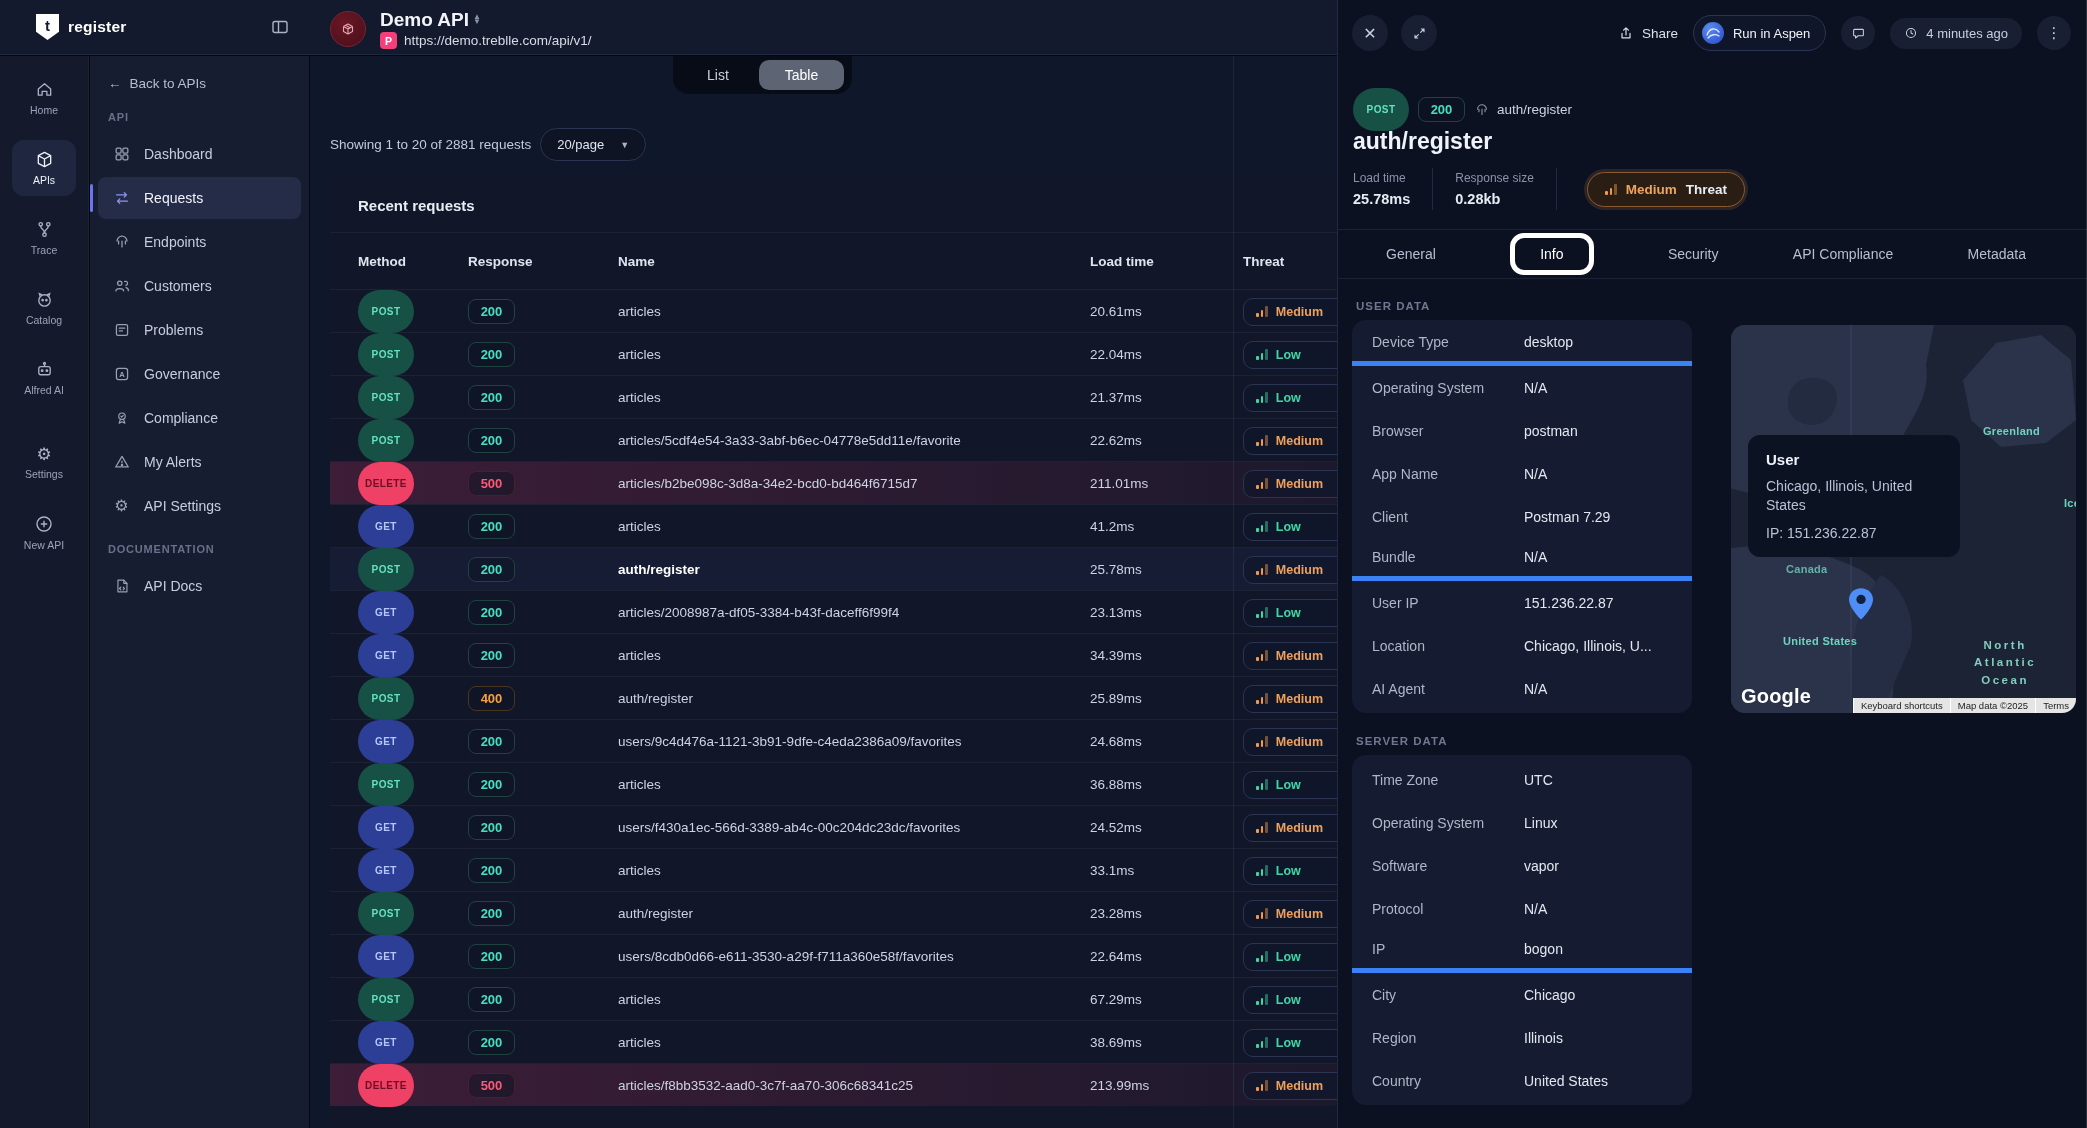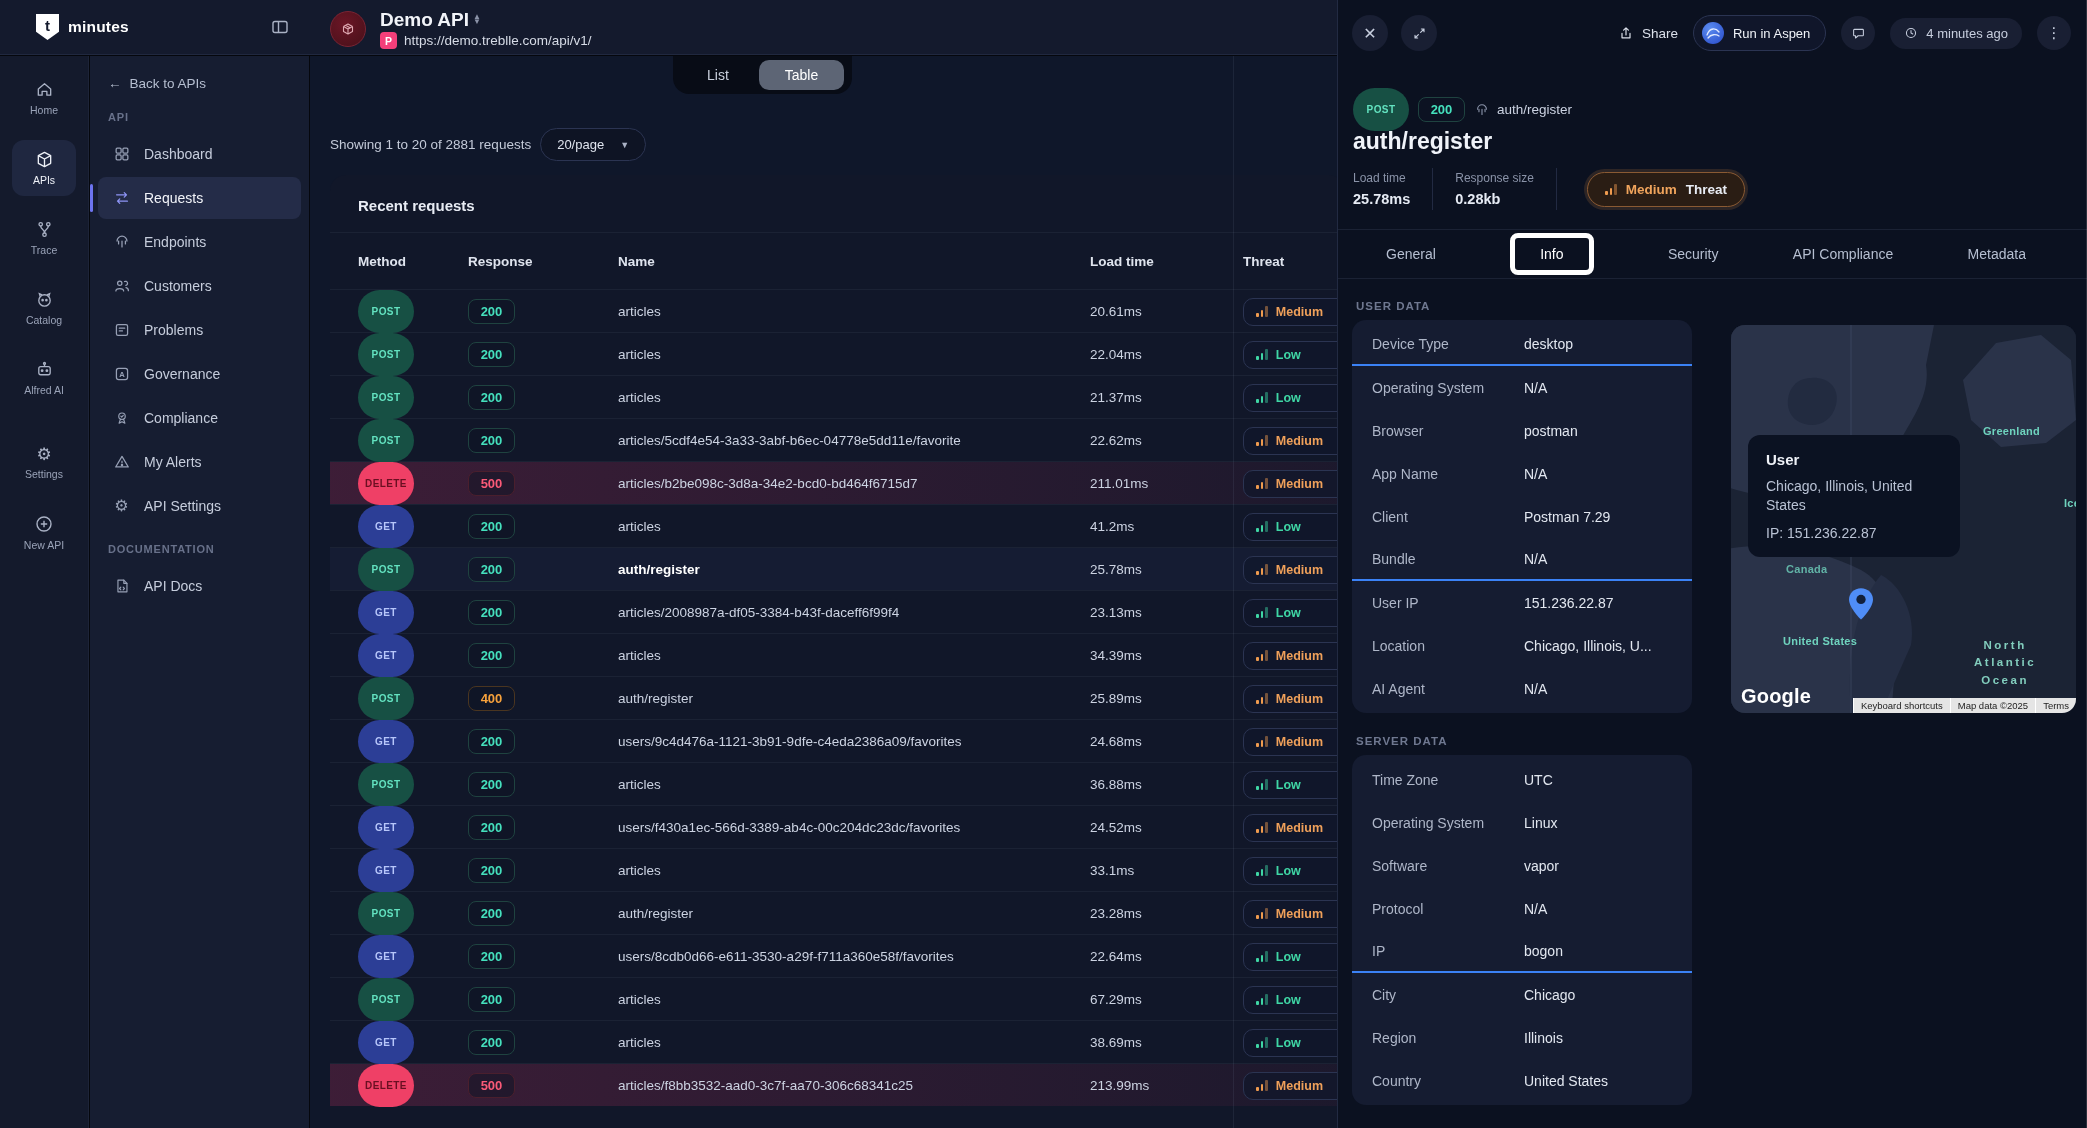--- a/index.html
+++ b/index.html
@@ -139,31 +139,31 @@
   .threat-badge { display:flex; align-items:center; gap:9px; margin-left:8px;
     background:#2a1d14; border:1px solid #8a5a33; border-radius:999px; padding:9px 17px;
     box-shadow:0 0 0 3px rgba(138,90,51,.28); }
   .threat-badge .lvl { font-size:13.5px; font-weight:bold; color:#f0a45c; }
   .threat-badge .sfx { font-size:13.5px; font-weight:bold; color:#e8ecf4; }
 
   .ptabs { position:absolute; left:0; top:229px; width:750px; height:50px;
     border-top:1px solid #1b2234; border-bottom:1px solid #1b2234;
     display:flex; align-items:center; justify-content:space-between; padding:0 62px 0 48px; }
   .ptab { font-size:14px; color:#b6bfd1; }
-  .ptab.ring { border:5px solid #ffffff; border-radius:8px; padding:8px 25px; color:#ffffff; }
+  .ptab.ring { border:5px solid #ffffff; border-radius:14px; padding:8px 25px; color:#ffffff; }
 
   .sec-label { position:absolute; left:18px; font-size:11.5px; font-weight:bold;
     letter-spacing:1px; color:#6f7890; }
   .kv-card { position:absolute; left:14px; width:340px; background:#151c31; border-radius:14px;
     padding:3px 0; }
   .kv-row { display:grid; grid-template-columns:152px 1fr; align-items:center;
     height:43px; padding:0 20px; font-size:14px; }
   .kv-row .klabel { color:#aeb6c8; }
   .kv-row .kvalue { color:#e2e7f0; }
-  .kv-row.kv-yes { border-bottom:2px solid #3b82f6; }
+  .kv-row.kv-yes { border-bottom:5px solid #3b82f6; }
 
   
   .map { position:absolute; left:368px; top:325px; width:345px; height:388px;
     border-radius:14px; overflow:hidden; background:#1b2334;margin-left:25px; }
   .map-label { position:absolute; color:#6fd3be; font-size:11px; font-weight:bold; letter-spacing:.3px; }
   .map-label.ocean { letter-spacing:2.5px; line-height:1.5; white-space:pre-line; text-align:center; font-size:11.5px; color:#82cdbd; }
   .map-tooltip { position:absolute; left:17px; top:110px; width:212px; background:#0b1222;
     border-radius:12px; padding:16px 18px; z-index:3; }
   .map-tooltip .tt-title { font-size:15px; font-weight:bold; color:#eef1f7; }
   .map-tooltip .tt-loc { font-size:14px; color:#b9c2d4; line-height:1.35; margin-top:9px; }
@@ -177,21 +177,21 @@
 
   .scroll-edge { position:absolute; right:0; top:0; width:1px; height:1128px;
     background:rgba(255,255,255,.14); z-index:20; }
 </style>
 </head>
 <body>
 
 <div class="app-header">
   <div class="logo-wrap">
     <div class="logo-shield">t</div>
-    <div class="logo-text">minutes</div>
+    <div class="logo-text">register</div>
   </div>
   <div class="collapse-btn">
     <svg width="20" height="20" viewBox="0 0 20 20" fill="none" stroke="currentColor" stroke-width="1.4">
         <rect x="3" y="4.5" width="14" height="11" rx="2"></rect>
         <path d="M8.5 4.5 V15.5"></path>
       </svg>
   </div>
   <div class="api-head">
     <div class="api-avatar">
       <svg width="20" height="20" viewBox="0 0 20 20" fill="none" stroke="currentColor" stroke-width="1.1" stroke-linejoin="round">

